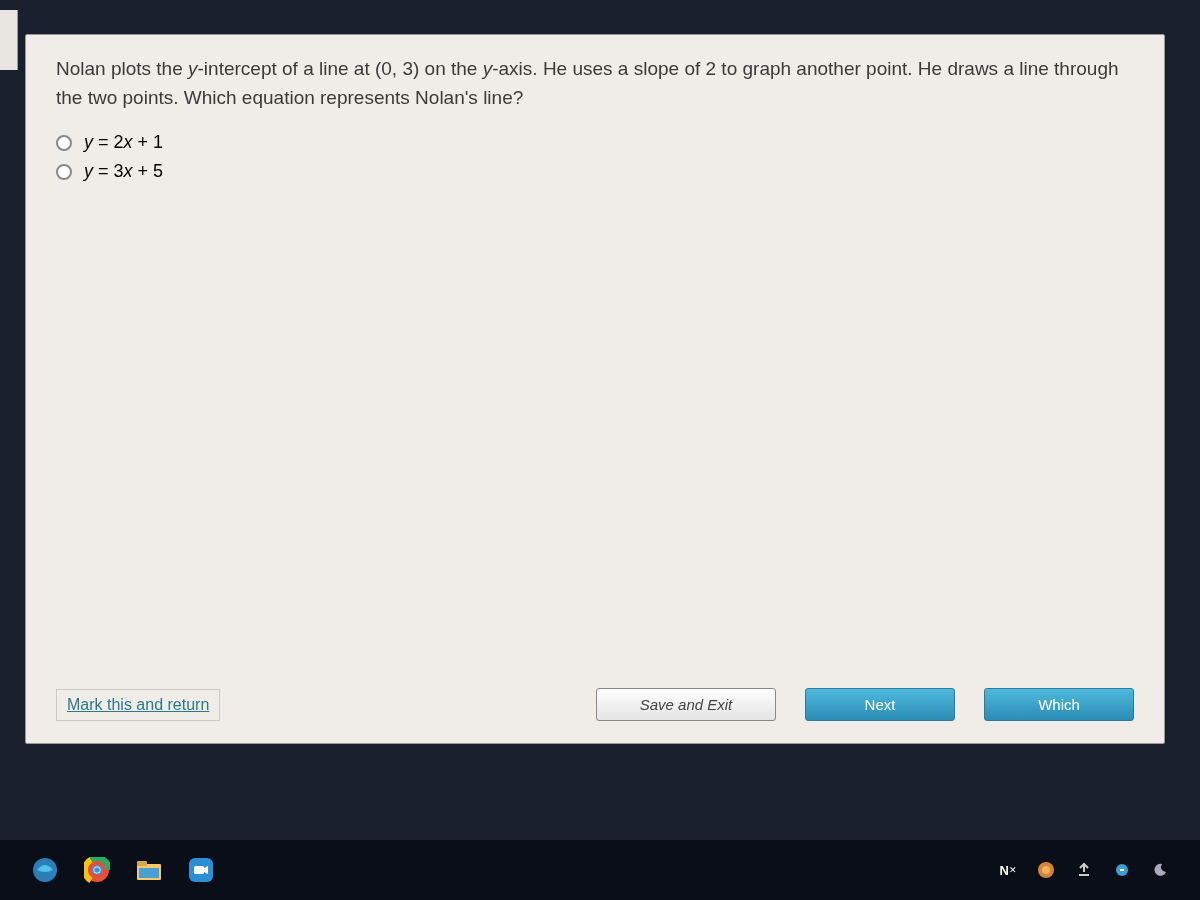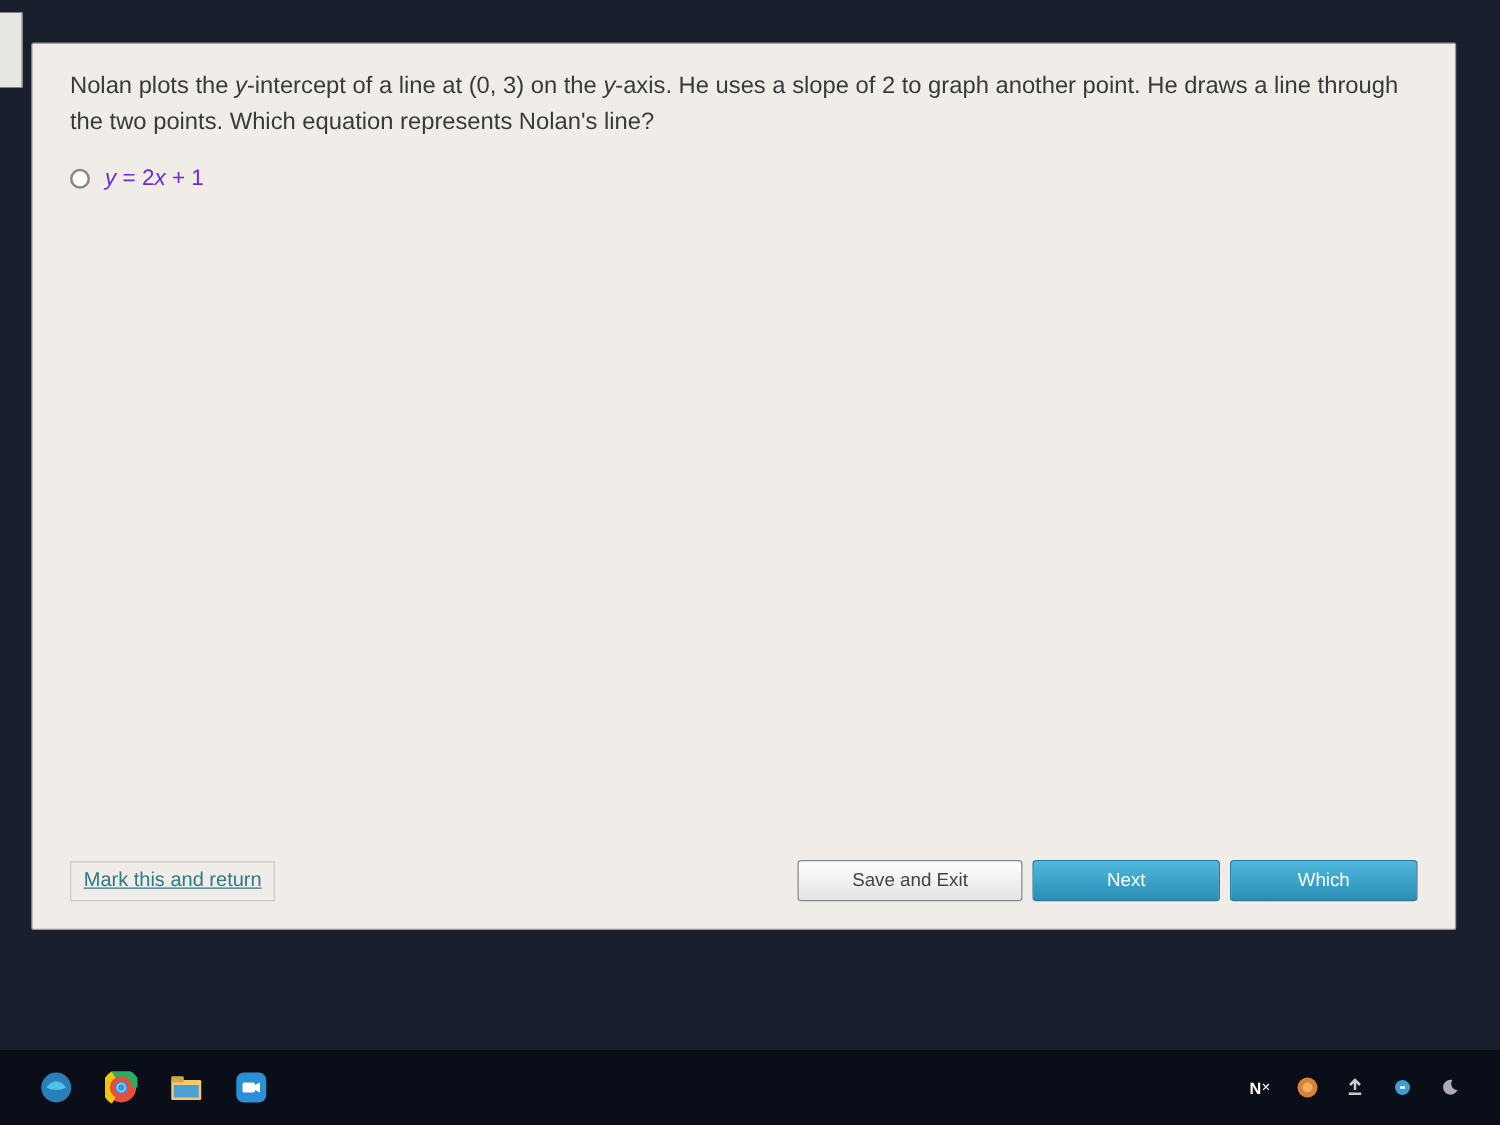--- a/index.html
+++ b/index.html
@@ -56,30 +56,30 @@
     .radio {
       width: 16px;
       height: 16px;
       border: 2px solid #888;
       border-radius: 50%;
       background: #fff;
       flex-shrink: 0;
     }
     .option-label {
       font-size: 18px;
-      color: #6d28d9;
+      color: #000000;
     }
     .option-label .var {
       font-style: italic;
     }
     .bottom-bar {
       display: flex;
       align-items: center;
       padding: 10px 30px 22px 30px;
-      gap: 8px;
+      gap: 29px;
     }
     .mark-return {
       color: #2a7a8a;
       font-size: 16px;
       text-decoration: underline;
       border: 1px solid rgba(150,150,150,0.4);
       padding: 6px 10px;
       cursor: pointer;
     }
     .spacer {
@@ -90,20 +90,21 @@
       padding: 7px 20px;
       font-size: 15px;
       border-radius: 3px;
       cursor: pointer;
       text-align: center;
       border: 1px solid #888;
     }
     .btn-save {
       background: linear-gradient(#fefefe, #e4e4e4);
       color: #444;
+      font-style: italic;
     }
     .btn-next {
       background: linear-gradient(#4fb8dd, #2a8db5);
       color: #fff;
       border: 1px solid #2a7a9a;
       min-width: 150px;
     }
     .btn-submit {
       background: linear-gradient(#4fb8dd, #2a8db5);
       color: #fff;
@@ -166,20 +167,26 @@
     <p class="question-text">
       <span>Nolan plots the </span><span class="var">y</span><span>-intercept of a line at (0, 3) on the </span><span class="var">y</span><span>-axis. He uses a slope of 2 to graph another point. He draws a line through the two points. Which equation represents Nolan's line?</span>
     </p>
     <div class="options">
       <div class="option-row">
         <div class="radio"></div>
         <div class="option-label">
           <span class="var">y</span><span> = 2</span><span class="var">x</span><span> + 1</span>
         </div>
       </div>
+      <div class="option-row">
+        <div class="radio"></div>
+        <div class="option-label">
+          <span class="var">y</span><span> = 3</span><span class="var">x</span><span> + 5</span>
+        </div>
+      </div>
     </div>
   </div>
   <div class="bottom-bar">
     <a class="mark-return">Mark this and return</a>
     <div class="spacer"></div>
     <div class="btn btn-save">Save and Exit</div>
     <div class="btn btn-next">Next</div>
     <div class="btn btn-submit">Which</div>
   </div>
 </div>

